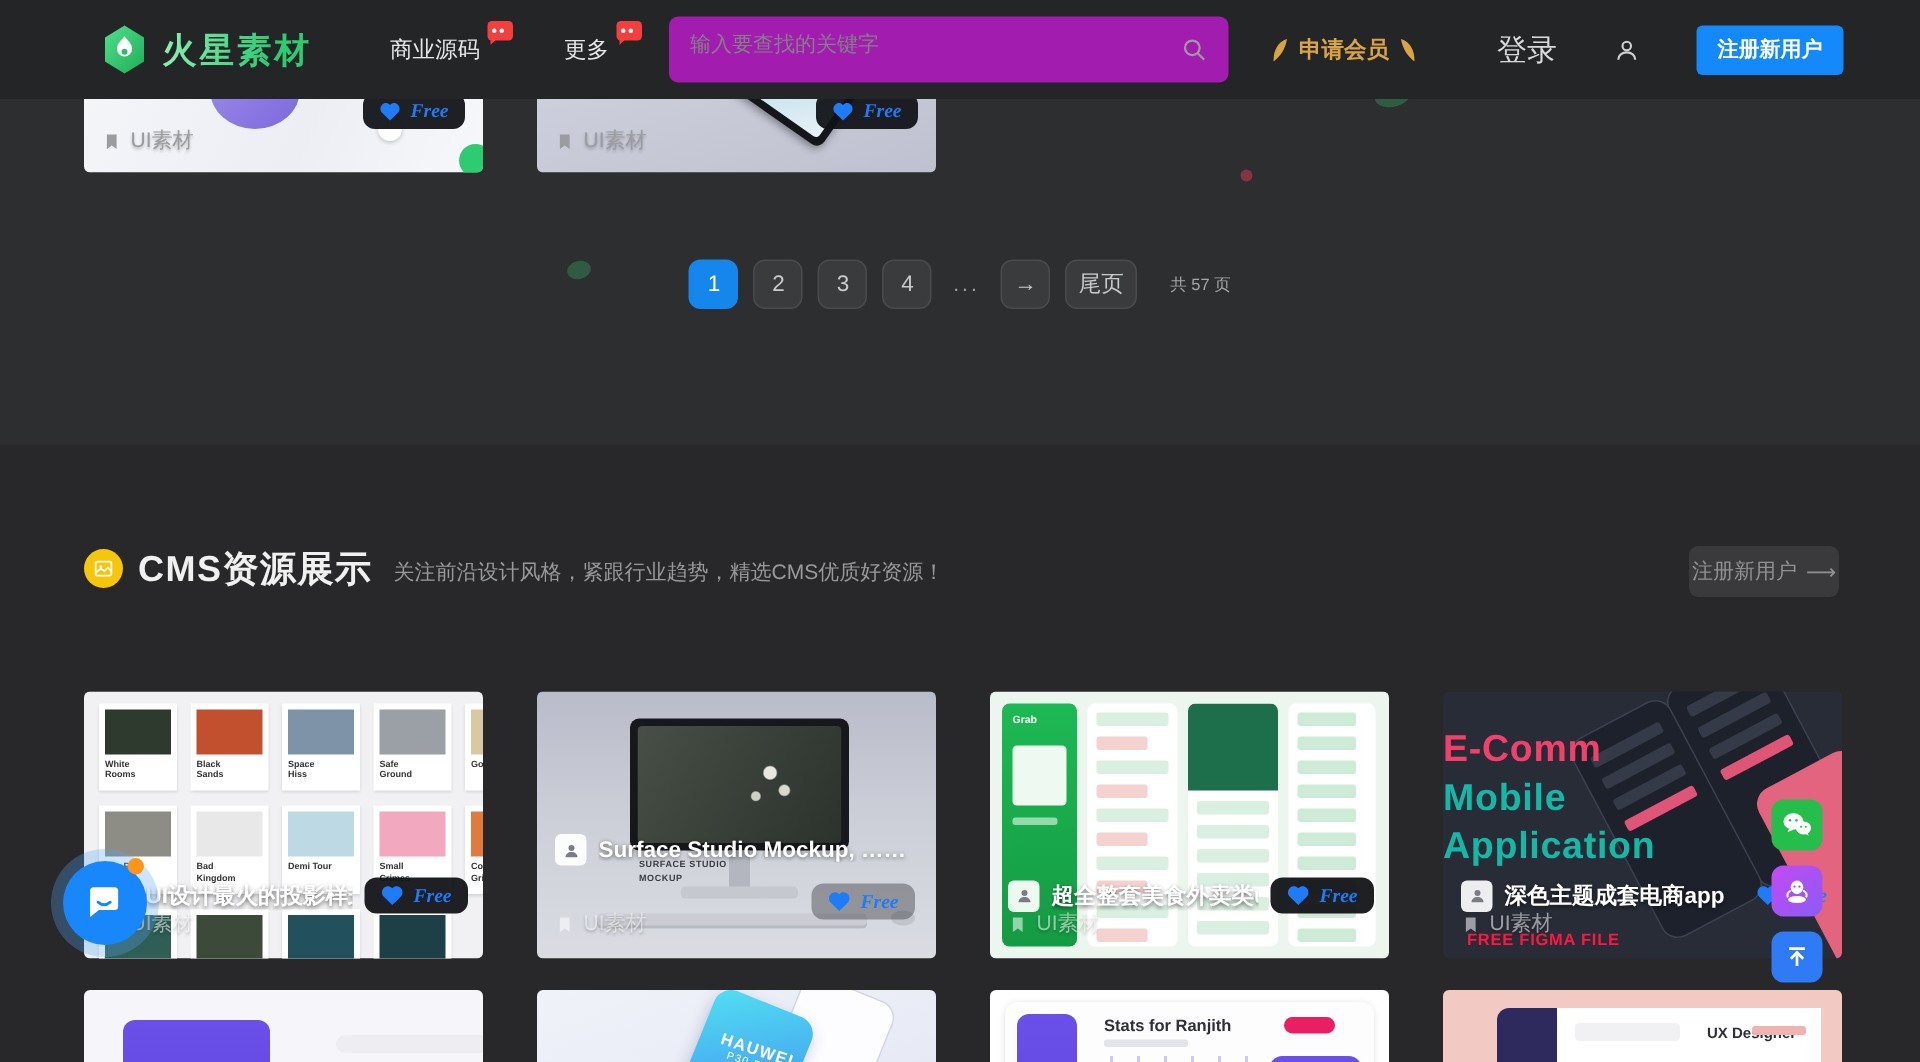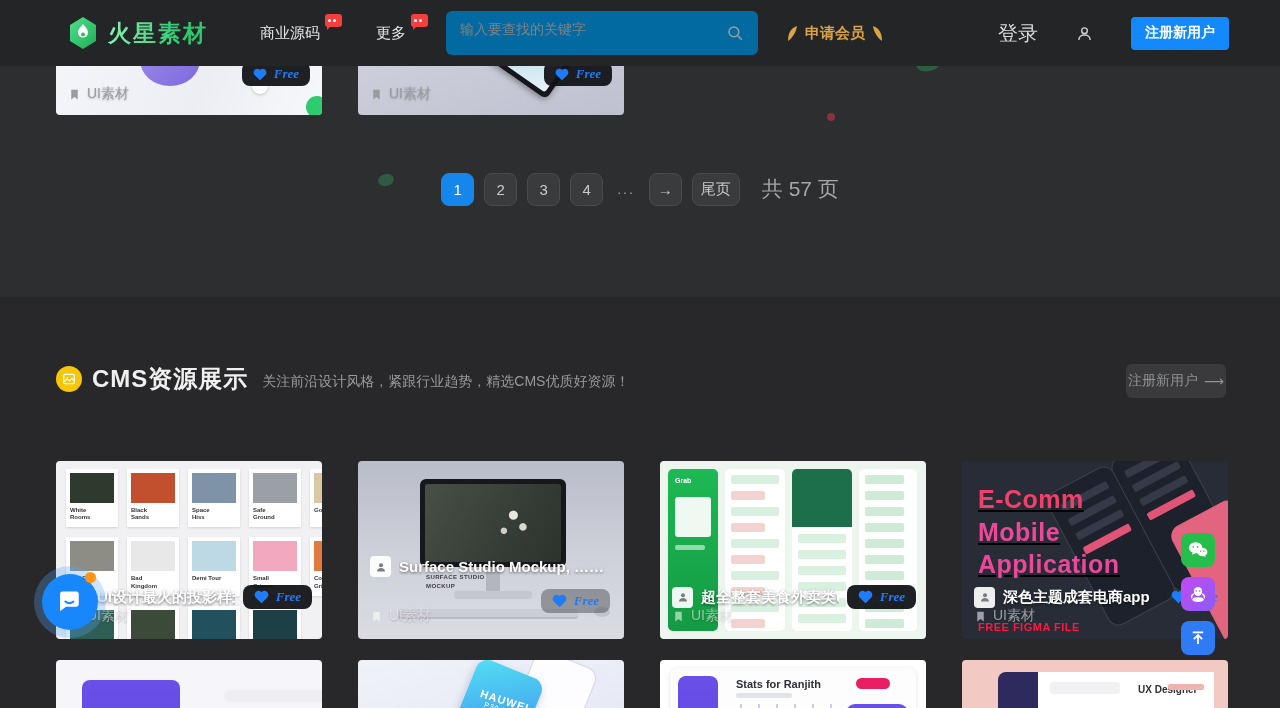--- a/index.html
+++ b/index.html
@@ -20,22 +20,22 @@
                -webkit-background-clip:text; background-clip:text; color:transparent; }
   .nav { display:flex; align-items:center; margin-left:52px; gap:56px; }
   .nav-item { position:relative; color:#e6e7e8; font-size:15px; cursor:pointer; }
   .nav-badge { position:absolute; top:-10px; right:-22px; width:17px; height:13px;
                background:#f53f3f; border-radius:3px; }
   .nav-badge::after { content:""; position:absolute; left:2px; bottom:-3px;
                border:3px solid transparent; border-top-color:#f53f3f; border-left-color:#f53f3f; }
   .nav-badge i { position:absolute; top:5px; width:3px; height:3px; border-radius:50%; background:#fff; }
   .nav-badge i:nth-child(1){ left:3px; } .nav-badge i:nth-child(2){ left:8px; }
 
-  .search-box { position:relative; margin-left:40px; width:312px; height:44px;
-                background:#0369a1; border-radius:6px; display:flex; align-items:center; }
+  .search-box { position:relative; margin-left:40px; width:373px; height:44px;
+                background:#a21caf; border-radius:6px; display:flex; align-items:center; }
   .search-input { flex:1; background:transparent; border:none; outline:none; color:#cfd0d2;
                   font-size:14px; padding:0 14px; height:30px; align-self:flex-start; margin-top:3px;
                   font-family:"Liberation Sans", sans-serif; }
   .search-input::placeholder { color:#808284; }
   .search-icon { margin-right:14px; cursor:pointer; display:flex; }
 
   .vip { display:flex; align-items:center; gap:6px; margin-left:28px; cursor:pointer; }
   .vip-text { color:#dba443; font-size:15px; font-weight:bold; }
   .header-right { display:flex; align-items:center; margin-left:auto; margin-right:51px; gap:38px; }
   .login { color:#d9dadc; font-size:20px; cursor:pointer; }
@@ -78,21 +78,21 @@
   .top-card .tag-text { color:#9b9ca0; }
 
   
   .pagination { position:absolute; left:0; top:172px; width:1280px; height:34px;
                 display:flex; align-items:center; justify-content:center; gap:10px; }
   .page-btn { min-width:33px; height:33px; padding:0 8px; background:#3a3b3d; border:1px solid #4a4b4d;
               border-radius:8px; color:#c9cacb; font-size:15px; display:flex; align-items:center;
               justify-content:center; cursor:pointer; font-family:"Liberation Sans", sans-serif; }
   .page-btn.active { background:#1586ec; border-color:#1586ec; color:#fff; }
   .page-ellipsis { color:#9fa0a2; font-size:14px; margin:0 4px; letter-spacing:2px; }
-  .page-total { color:#a5a6a8; font-size:21px; margin-left:12px; }
+  .page-total { color:#a5a6a8; font-size:11px; margin-left:12px; }
 
   
   .cms-head { position:absolute; left:56px; top:363px; display:flex; align-items:center; }
   .cms-ico { width:26px; height:26px; border-radius:50%; background:#f5c60a;
              display:flex; align-items:center; justify-content:center; }
   .cms-title { color:#f0f0f1; font-size:24px; font-weight:bold; margin-left:10px; letter-spacing:1px; }
   .cms-sub { color:#98999b; font-size:14px; margin-left:14px; margin-top:6px; }
   .more-btn { position:absolute; left:1126px; top:364px; width:100px; height:34px; background:#3a3a3c;
               border:none; border-radius:6px; color:#909194; font-size:14px; cursor:pointer;
               display:flex; align-items:center; justify-content:center; gap:6px;
@@ -158,22 +158,22 @@
   .gp3 { width:60px; height:162px; background:#fff; padding:0; overflow:hidden; }
   .gp3 .dark { height:58px; background:#1d6e4a; margin-bottom:7px; }
   .gp3 i { background:#d9f0e0; margin:0 6px 7px; }
   .gp4 { width:58px; height:162px; background:#fff; padding:6px; }
   .gp4 i { background:#cdebd6; width:85%; }
   .gp5 { flex:1; height:162px; background:#dfe8e0; position:relative; }
 
   
   .img-ecom { position:absolute; inset:0; background:#282c36; }
   .ec-line { font-weight:bold; font-size:25px; letter-spacing:.5px; line-height:1.3; }
-  .ec-text { position:absolute; left:16px; top:22px;text-decoration:underline; }
-  .ec-l1 { color:#f2406b; } .ec-l2,.ec-l3 { color:#ec4899; }
+  .ec-text { position:absolute; left:0; top:22px; }
+  .ec-l1 { color:#f2406b; } .ec-l2,.ec-l3 { color:#14b8a6; }
   .ec-phone { position:absolute; width:74px; height:150px; background:#1d212b; border:1px solid #3a4150;
               border-radius:12px; transform:rotate(-28deg); }
   .ec-p1 { left:112px; top:10px; }
   .ec-p2 { left:176px; top:-24px; }
   .ec-p3 { left:236px; top:44px; background:#e2647e; border-color:#e2647e; }
   .ec-p1::after,.ec-p2::after { content:""; position:absolute; left:10px; top:14px; right:10px; height:8px;
               background:#343a47; border-radius:2px; box-shadow:0 16px 0 #343a47,0 32px 0 #343a47,0 48px 0 #e05575; }
   .ec-caption { position:absolute; left:16px; bottom:6px; color:#ff1744; font-size:11px; font-weight:bold;
                 letter-spacing:.5px; }
 

